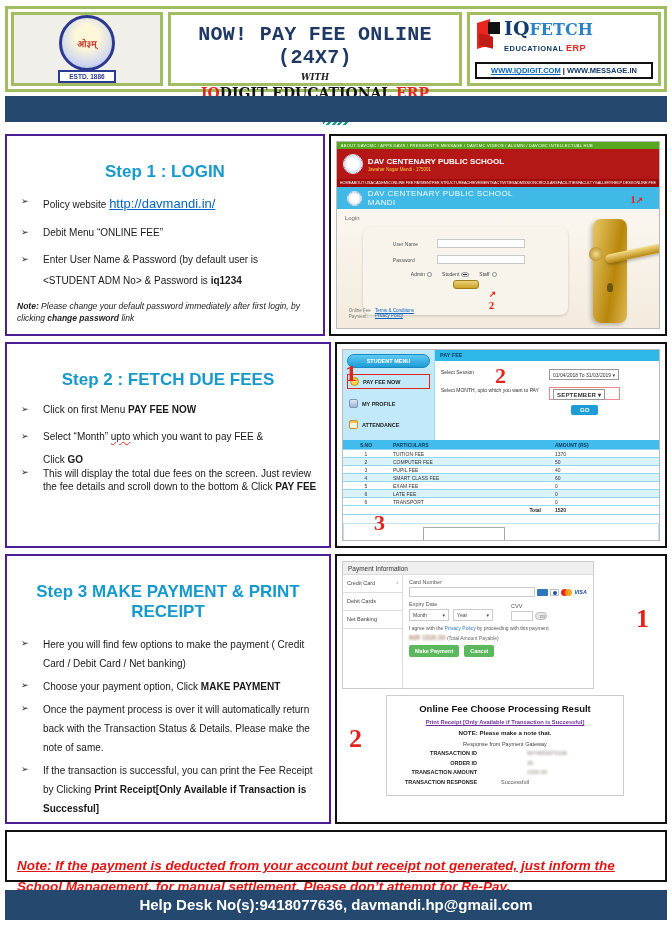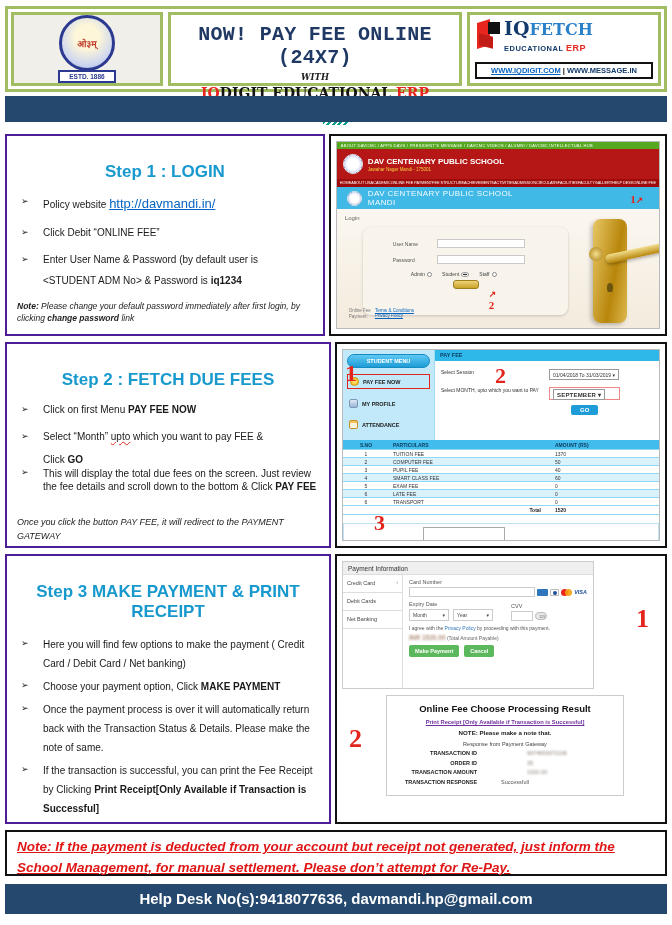--- a/index.html
+++ b/index.html
@@ -156,21 +156,21 @@
   .s3b-title { text-align:center; font-weight:bold; font-size:9.5px; color:#111; margin-bottom:5px; }
   .s3b-link { text-align:center; font-size:5.8px; color:#7030A0; text-decoration:underline; font-weight:bold; cursor:pointer; margin-bottom:4px; }
   .s3b-note { text-align:center; font-size:6.2px; font-weight:bold; color:#222; margin-bottom:5px; }
   .s3b-gw { text-align:center; font-size:5.5px; color:#444; margin-bottom:3px; }
   .res-grid { display:grid; grid-template-columns:42% 58%; row-gap:3px; }
   .res-lab { text-align:right; font-weight:bold; font-size:5.5px; color:#222; padding-right:10px; line-height:1.2; }
   .res-val { font-size:5.5px; color:#555; padding-left:40px; }
   .blurred { filter:blur(1.2px); color:#8a8178; }
 
   
-  .note-box { border:2px solid #111; height:46px; padding:5px 10px; margin-bottom:8px; }
+  .note-box { border:2px solid #111; height:46px; padding:24px 10px; margin-bottom:8px; }
   .note-text { font-style:italic; font-weight:bold; font-size:13.5px; color:#E01616; line-height:1.55; text-decoration:underline; }
   .footer { height:30px; background:#24486E; color:#fff; font-weight:bold; font-size:15px; text-align:center; line-height:30px; }
 </style>
 </head>
 <body>
 
 <div class="page">
 
   <div class="hdr-strip">
     <div class="hdr-box hdr-left">
@@ -209,21 +209,21 @@
   <div class="row row1">
     <div class="lbox">
       <div class="step-title">Step 1 : LOGIN</div>
       <div class="bullets">
         <div class="b-item">
             <span class="b-mark">➢</span>
             <span><span>Policy website </span><span class="lnk">http://davmandi.in/</span></span>
           </div>
         <div class="b-item">
             <span class="b-mark">➢</span>
-            <span>Click Debit “ONLINE FEE”</span>
+            <span>Debit Menu “ONLINE FEE”</span>
           </div>
         <div class="b-item" style="margin-bottom:10px">
             <span class="b-mark">➢</span>
             <span>Enter User Name &amp; Password (by default user is</span>
           </div>
         <div class="b-cont"><span>&lt;STUDENT ADM No&gt; &amp; Password is </span><span class="bold">iq1234</span></div>
       </div>
       <div class="lnote"><span class="bold">Note:</span><span> Please change  your default  password immediately  after first login, by clicking </span><span class="bold">change  password</span><span> link</span></div>
     </div>
     <div class="rbox">
@@ -317,24 +317,20 @@
         <div class="b-item" style="margin-bottom:6px">
             <span class="b-mark">➢</span>
             <span><span>Select “Month” </span><span class="wavy-red">upto</span><span> which you want to pay FEE &amp;</span></span>
           </div>
         <div class="b-cont" style="margin-bottom:2px; margin-top:12px"><span>Click </span><span class="bold">GO</span></div>
         <div class="b-item tight">
             <span class="b-mark">➢</span>
             <span><span>This will display the total due fees on the screen. Just review the fee details and  scroll down to the bottom &amp; Click </span><span class="bold">PAY FEE</span></span>
           </div>
       </div>
-      <div class="lnote2">
-          <div>Once you click the button  PAY FEE, it will redirect  to the PAYMENT</div>
-          <div>GATEWAY</div>
-        </div>
     </div>
     <div class="rbox">
       <div class="s2">
         <div class="s2-top">
           <div class="s2-side">
             <div class="sm-btn">STUDENT MENU</div>
             <div class="side-item boxed">
                 <span class="ic ic-smiley"></span>
                 <span>PAY FEE NOW</span>
               </div>

